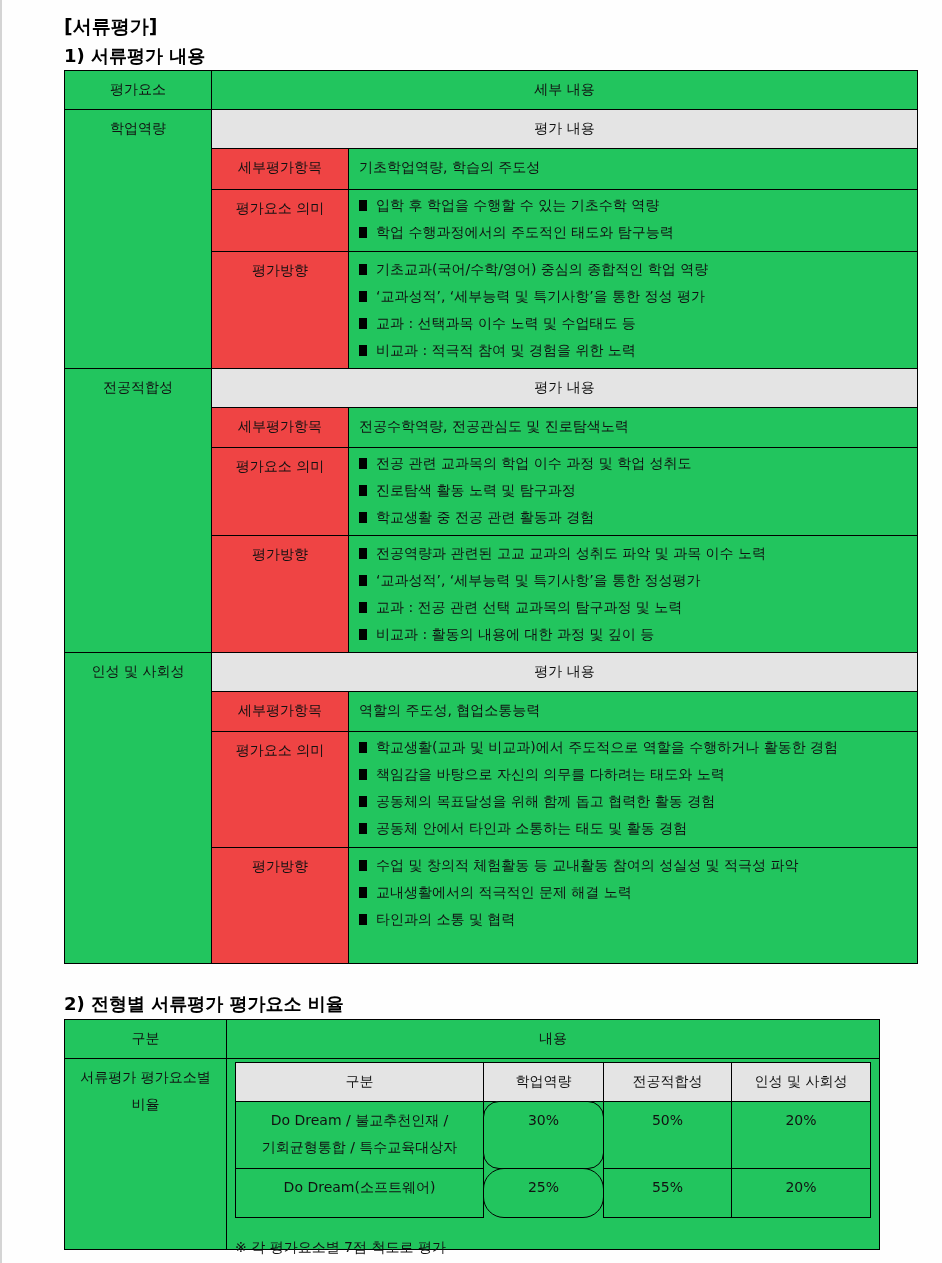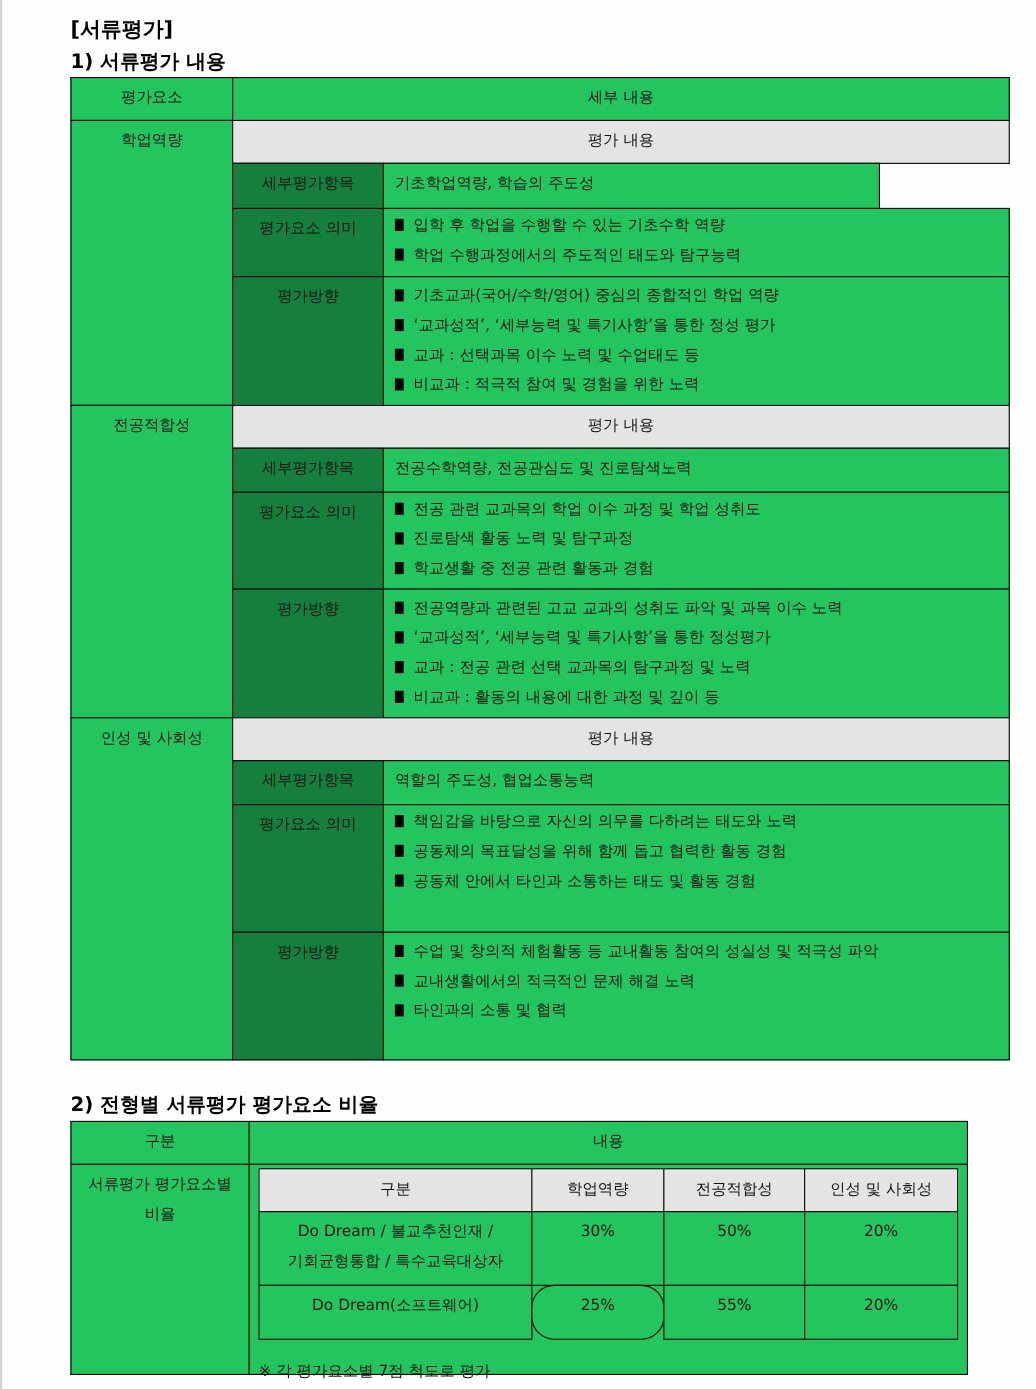--- a/index.html
+++ b/index.html
@@ -16,21 +16,21 @@
   .t-sub2 { top: 992px; font-size: 18px; }
 
   .cell {
     position: absolute; box-sizing: border-box;
     border: 1px solid #000;
     font-size: 14px; line-height: 27px;
     padding-top: 5px;
     background: #22c55e;
   }
   .cell.gray { background: #e4e4e4; }
-  .cell.label { background: #15803d; }
+  .cell.label { background: #ef4444; }
   .center { text-align: center; }
   .left { padding-left: 10px; }
   .bullets { padding-left: 10px; padding-top: 4px; }
   .bullet-line { display: block; white-space: nowrap; }
   .sq { display: inline-block; width: 8px; height: 11px; background: #000; margin-right: 9px; vertical-align: -1px; }
   .note { position: absolute; left: 235px; top: 1219px; font-size: 14px; line-height: 27px; white-space: nowrap; margin-top: 15px; }
 </style>
 </head>
 <body>
 
@@ -40,21 +40,21 @@
 <div class="title t-sub1">1) 서류평가 내용</div>
 
 <div>
 
   <div class="cell center" style="left:64px;top:70px;width:148px;height:40px;">평가요소</div>
   <div class="cell center" style="left:211px;top:70px;width:707px;height:40px;">세부 내용</div>
 
   <div class="cell center" style="left:64px;top:109px;width:148px;height:260px;">학업역량</div>
   <div class="cell gray center" style="left:211px;top:109px;width:707px;height:40px;">평가 내용</div>
   <div class="cell label center" style="left:211px;top:148px;width:138px;height:42px;">세부평가항목</div>
-  <div class="cell left" style="left:348px;top:148px;width:452px;height:42px;">기초학업역량, 학습의 주도성</div>
+  <div class="cell left" style="left:348px;top:148px;width:570px;height:42px;">기초학업역량, 학습의 주도성</div>
   <div class="cell label center" style="left:211px;top:189px;width:138px;height:63px;">평가요소 의미</div>
   <div class="cell bullets" style="left:348px;top:189px;width:570px;height:63px;padding-top:2px;">
     <span class="bullet-line"><span class="sq"></span><span>입학 후 학업을 수행할 수 있는 기초수학 역량</span></span>
     <span class="bullet-line"><span class="sq"></span><span>학업 수행과정에서의 주도적인 태도와 탐구능력</span></span>
   </div>
   <div class="cell label center" style="left:211px;top:251px;width:138px;height:118px;">평가방향</div>
   <div class="cell bullets" style="left:348px;top:251px;width:570px;height:128px;">
     <span class="bullet-line"><span class="sq"></span><span>기초교과(국어/수학/영어) 중심의 종합적인 학업 역량</span></span>
     <span class="bullet-line"><span class="sq"></span><span>‘교과성적’, ‘세부능력 및 특기사항’을 통한 정성 평가</span></span>
     <span class="bullet-line"><span class="sq"></span><span>교과 : 선택과목 이수 노력 및 수업태도 등</span></span>
@@ -78,20 +78,21 @@
     <span class="bullet-line"><span class="sq"></span><span>교과 : 전공 관련 선택 교과목의 탐구과정 및 노력</span></span>
     <span class="bullet-line"><span class="sq"></span><span>비교과 : 활동의 내용에 대한 과정 및 깊이 등</span></span>
   </div>
 
   <div class="cell center" style="left:64px;top:652px;width:148px;height:312px;">인성 및 사회성</div>
   <div class="cell gray center" style="left:211px;top:652px;width:707px;height:40px;">평가 내용</div>
   <div class="cell label center" style="left:211px;top:691px;width:138px;height:41px;">세부평가항목</div>
   <div class="cell left" style="left:348px;top:691px;width:570px;height:41px;">역할의 주도성, 협업소통능력</div>
   <div class="cell label center" style="left:211px;top:731px;width:138px;height:117px;">평가요소 의미</div>
   <div class="cell bullets" style="left:348px;top:731px;width:570px;height:117px;padding-top:2px;">
+    <span class="bullet-line"><span class="sq"></span><span>학교생활(교과 및 비교과)에서 주도적으로 역할을 수행하거나 활동한 경험</span></span>
     <span class="bullet-line"><span class="sq"></span><span>책임감을 바탕으로 자신의 의무를 다하려는 태도와 노력</span></span>
     <span class="bullet-line"><span class="sq"></span><span>공동체의 목표달성을 위해 함께 돕고 협력한 활동 경험</span></span>
     <span class="bullet-line"><span class="sq"></span><span>공동체 안에서 타인과 소통하는 태도 및 활동 경험</span></span>
   </div>
   <div class="cell label center" style="left:211px;top:847px;width:138px;height:117px;">평가방향</div>
   <div class="cell bullets" style="left:348px;top:847px;width:570px;height:117px;">
     <span class="bullet-line"><span class="sq"></span><span>수업 및 창의적 체험활동 등 교내활동 참여의 성실성 및 적극성 파악</span></span>
     <span class="bullet-line"><span class="sq"></span><span>교내생활에서의 적극적인 문제 해결 노력</span></span>
     <span class="bullet-line"><span class="sq"></span><span>타인과의 소통 및 협력</span></span>
   </div>
@@ -111,21 +112,21 @@
   <div>
     <div class="cell gray center" style="left:235px;top:1062px;width:249px;height:40px;">구분</div>
     <div class="cell gray center" style="left:483px;top:1062px;width:121px;height:40px;">학업역량</div>
     <div class="cell gray center" style="left:603px;top:1062px;width:129px;height:40px;">전공적합성</div>
     <div class="cell gray center" style="left:731px;top:1062px;width:140px;height:40px;">인성 및 사회성</div>
 
     <div class="cell center" style="left:235px;top:1101px;width:249px;height:68px;">
       <div>Do Dream / 불교추천인재 /</div>
       <div>기회균형통합 / 특수교육대상자</div>
     </div>
-    <div class="cell center" style="left:483px;top:1101px;width:121px;height:68px;">30%</div>
+    <div class="cell center" style="left:483px;top:1101px;width:121px;height:68px;border-radius:16px;">30%</div>
     <div class="cell center" style="left:603px;top:1101px;width:129px;height:68px;">50%</div>
     <div class="cell center" style="left:731px;top:1101px;width:140px;height:68px;">20%</div>
 
     <div class="cell center" style="left:235px;top:1168px;width:249px;height:50px;">Do Dream(소프트웨어)</div>
     <div class="cell center" style="left:483px;top:1168px;width:121px;height:50px;border-radius:21px;">25%</div>
     <div class="cell center" style="left:603px;top:1168px;width:129px;height:50px;">55%</div>
     <div class="cell center" style="left:731px;top:1168px;width:140px;height:50px;">20%</div>
   </div>
 
   <div class="note">※ 각 평가요소별 7점 척도로 평가</div>

